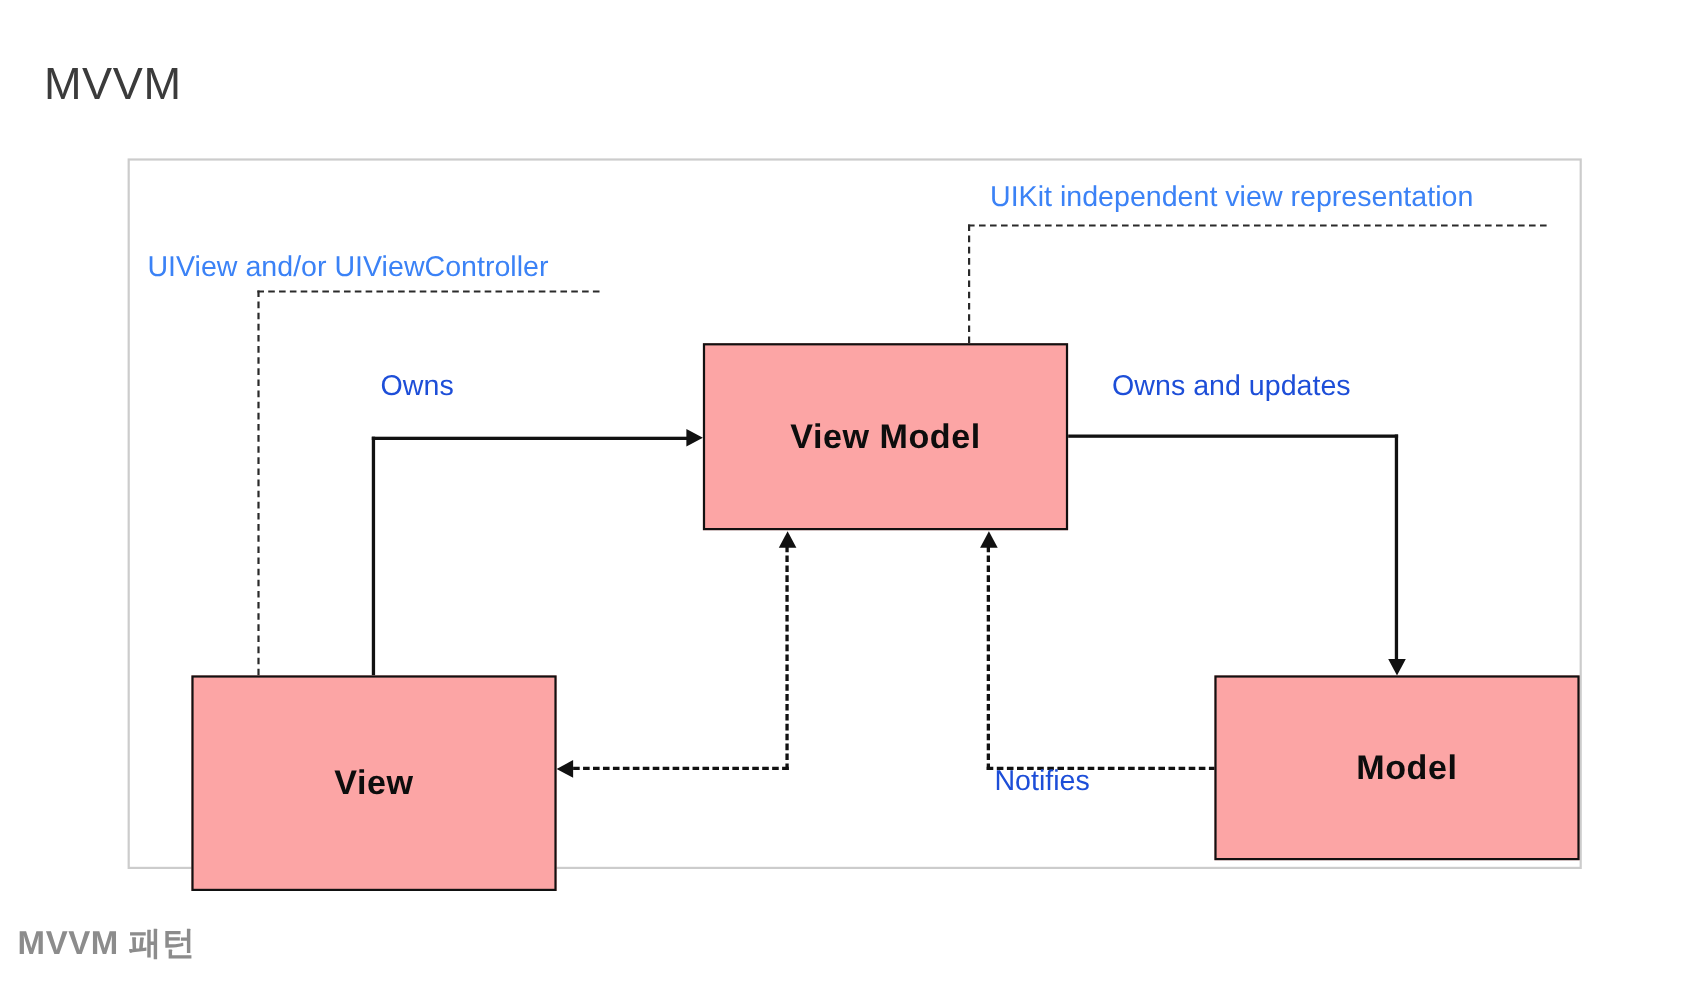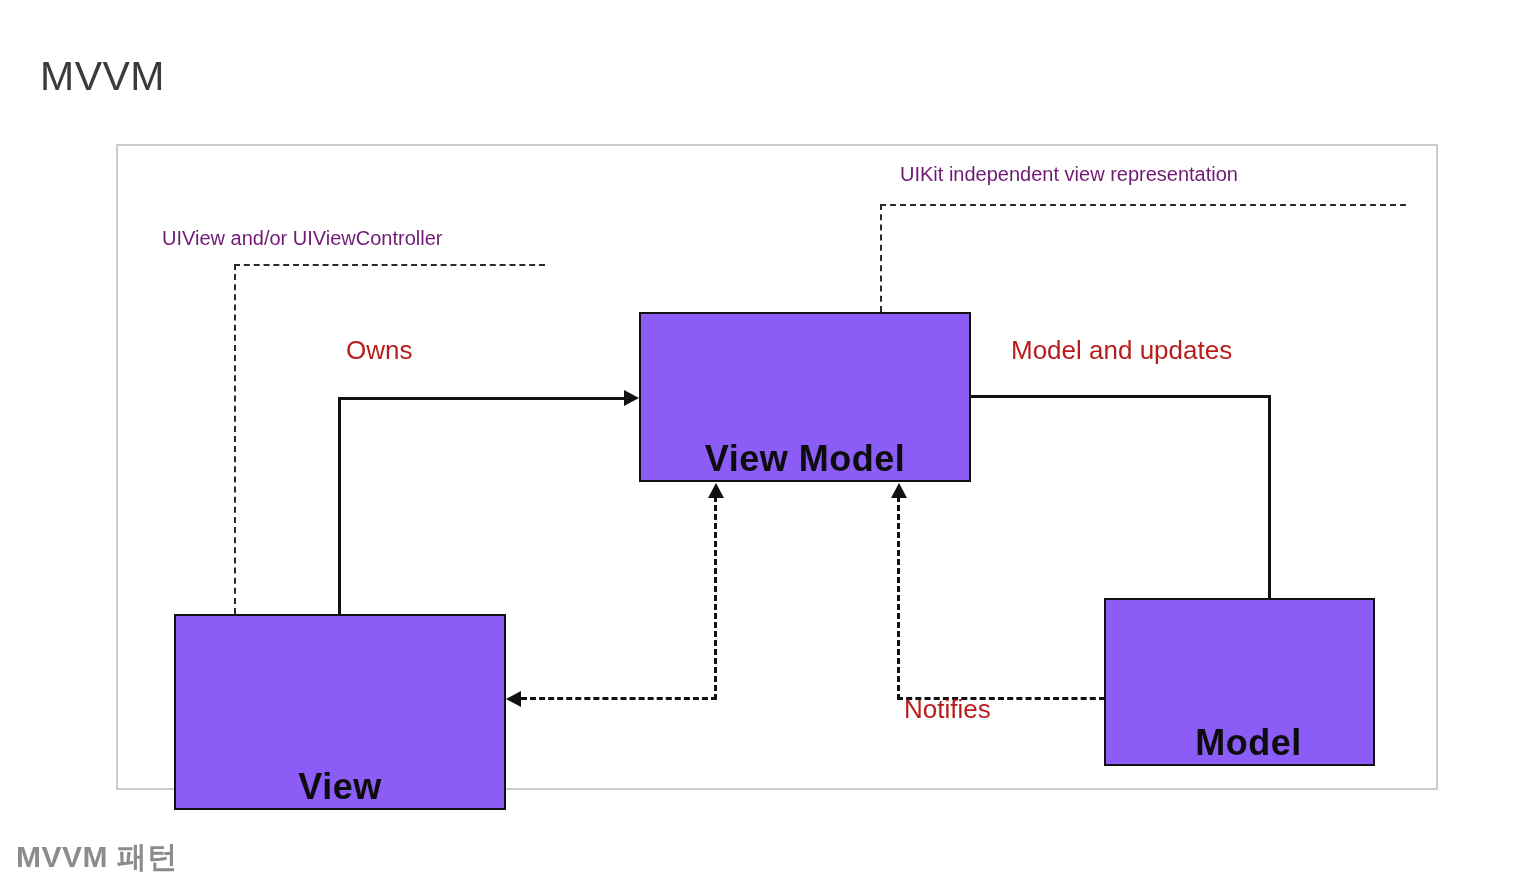--- a/index.html
+++ b/index.html
@@ -19,36 +19,36 @@
   .diagram-frame {
     position: absolute; left: 116px; top: 144px;
     width: 1322px; height: 646px;
     border: 2px solid #cccccc;
     background: #ffffff;
   }
   
   .node {
     position: absolute;
     border: 2px solid #111111;
-    background: #8b5cf6;
-    display: flex; align-items: flex-end; justify-content: center;
-    font-size: 36px; font-weight: 700; color: #0d0d0d;
+    background: #fca5a5;
+    display: flex; align-items: center; justify-content: center;
+    font-size: 31px; font-weight: 700; color: #0d0d0d;
     letter-spacing: 0.5px;
   }
   .node-view-model { left: 521px; top: 166px; width: 332px; height: 170px; }
   .node-view      { left: 56px;  top: 468px; width: 332px; height: 196px; }
-  .node-model     { left: 986px; top: 452px; width: 271px; height: 168px; padding-left: 18px; }
+  .node-model     { left: 986px; top: 468px; width: 332px; height: 168px; padding-left: 18px; }
 
   
   .annotation {
     position: absolute;
-    font-size: 20px; color: #701a75;
+    font-size: 26px; color: #3b82f6;
     white-space: nowrap;
   }
-  .ann-uiview { left: 16px; top: 81px; margin-left: 28px; }
+  .ann-uiview { left: 16px; top: 81px; }
   .ann-uikit  { left: 782px; top: 17px; }
   .dash-thin-h { position: absolute; border-top: 2px dashed #2a2a2a; height: 0; }
   .dash-thin-v { position: absolute; border-left: 2px dashed #2a2a2a; width: 0; }
   .uiview-underline { left: 116px; top: 118px; width: 311px; }
   .uiview-leader    { left: 116px; top: 118px; height: 350px; }
   .uikit-underline  { left: 762px; top: 58px;  width: 526px; }
   .uikit-leader     { left: 762px; top: 58px;  height: 108px; }
 
   
   .line-solid-h { position: absolute; height: 3px; background: #111111; }
@@ -74,21 +74,21 @@
   .arrow-down  { border-left: 8px solid transparent; border-right: 8px solid transparent; border-top: 15px solid #111111; }
   .owns-head       { left: 506px;  top: 244px; }  
   .ownsupd-head    { left: 1144px; top: 453px; }  
   .binding-head-up { left: 590px;  top: 337px; }  
   .binding-head-lt { left: 388px;  top: 545px; }  
   .notifies-head   { left: 773px;  top: 337px; }  
 
   
   .edge-label {
     position: absolute;
-    font-size: 26px; color: #b91c1c;
+    font-size: 26px; color: #1d4ed8;
     white-space: nowrap;
   }
   .lbl-owns     { left: 228px; top: 189px; }
   .lbl-ownsupd  { left: 893px; top: 189px; }
   .lbl-binding  {
     left: 417px; top: 562px; width: 300px;
     white-space: normal; text-align: center; line-height: 1.32;
   }
   .lbl-notifies { left: 786px; top: 548px; }
 
@@ -115,21 +115,21 @@
   <div class="dash-thin-v uikit-leader"></div>
 
   <div class="line-solid-v owns-v"></div>
   <div class="line-solid-h owns-h"></div>
   <div class="arrow arrow-right owns-head"></div>
   <div class="edge-label lbl-owns">Owns</div>
 
   <div class="line-solid-h ownsupd-h"></div>
   <div class="line-solid-v ownsupd-v"></div>
   <div class="arrow arrow-down ownsupd-head"></div>
-  <div class="edge-label lbl-ownsupd">Model and updates</div>
+  <div class="edge-label lbl-ownsupd">Owns and updates</div>
 
   <div class="line-dash-v binding-v"></div>
   <div class="line-dash-h binding-h"></div>
   <div class="arrow arrow-up binding-head-up"></div>
   <div class="arrow arrow-left binding-head-lt"></div>
 
   <div class="line-dash-v notifies-v"></div>
   <div class="line-dash-h notifies-h"></div>
   <div class="arrow arrow-up notifies-head"></div>
   <div class="edge-label lbl-notifies">Notifies</div>

